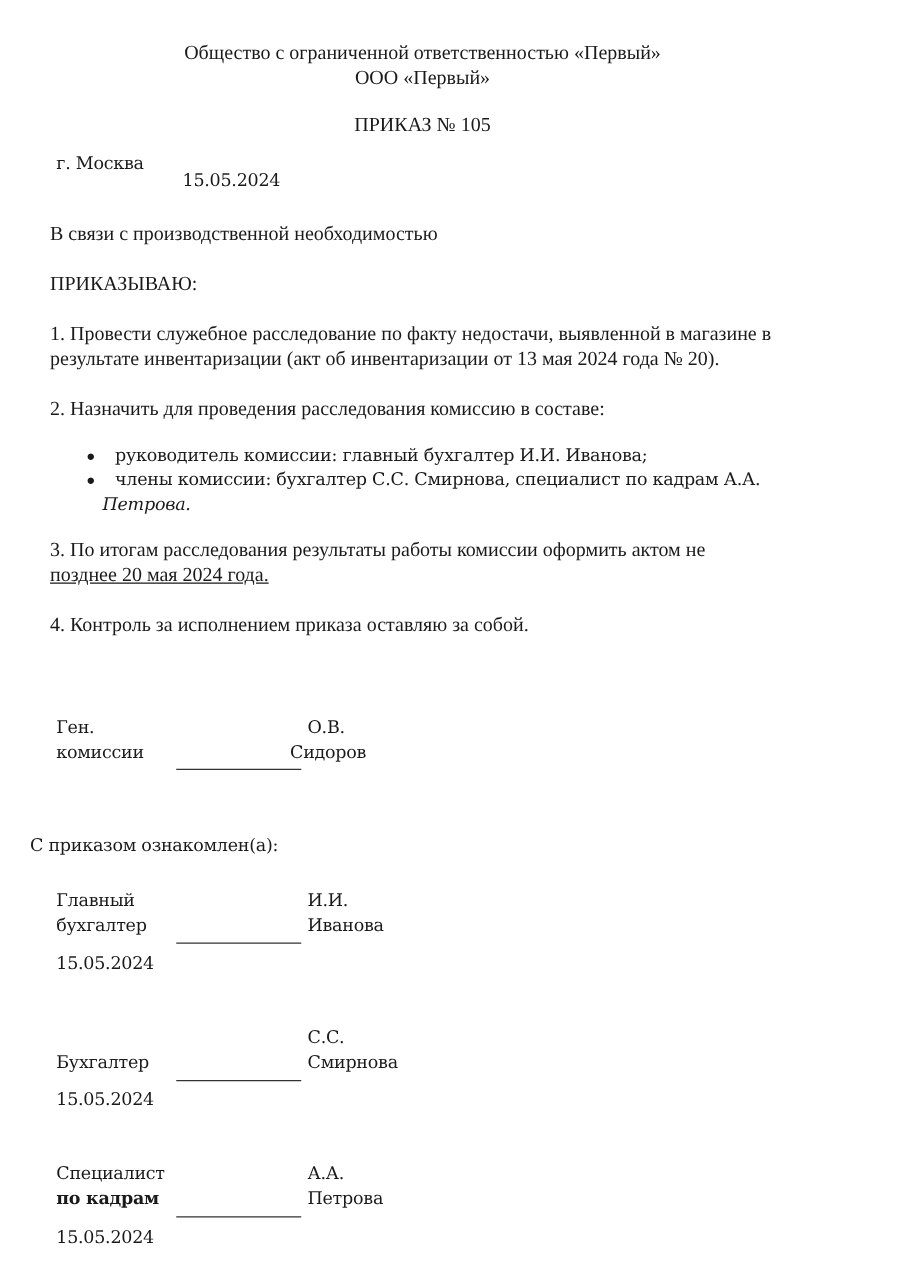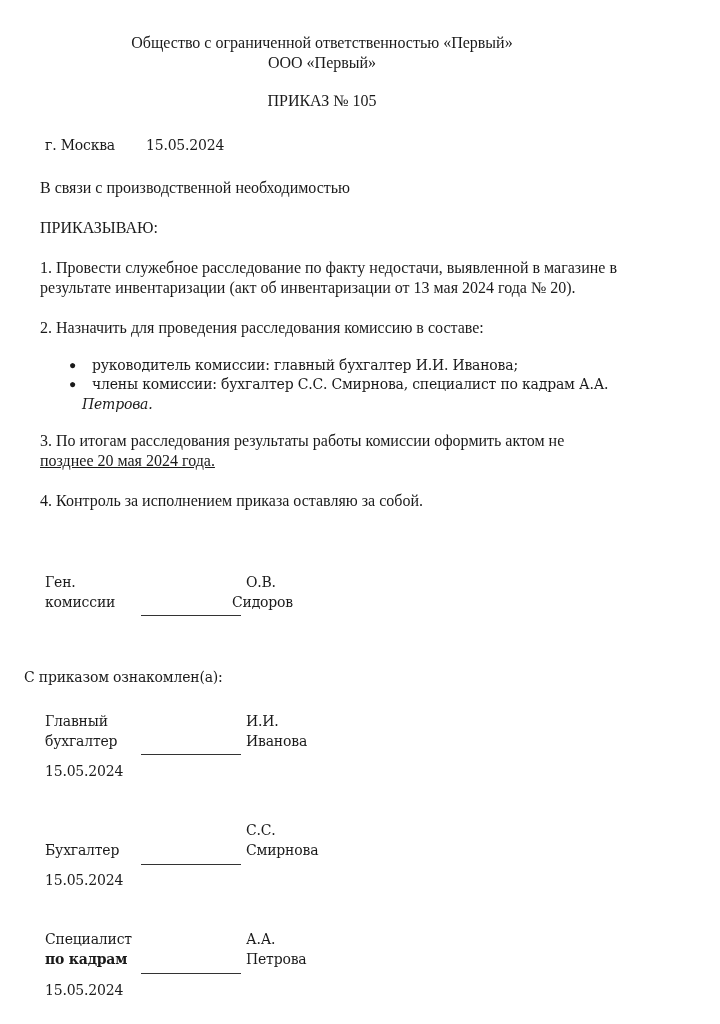--- a/index.html
+++ b/index.html
@@ -1,33 +1,33 @@
 <!DOCTYPE html>
 <html><head>
   <meta charset="utf-8">
   <style>
     html, body { margin: 0; padding: 0; background: #ffffff; }
     body { width: 720px; height: 1024px; position: relative; overflow: hidden; color: #1a1a1a; }
     .serif { font-family: "Liberation Serif", serif; font-size: 16px; }
     .wide { font-family: "DejaVu Serif", serif; font-size: 14px; letter-spacing: -0.2px; }
     .abs { position: absolute; white-space: nowrap; line-height: 20px; }
-    .center { left: 0; width: 644px; text-align: center; }
+    .center { left: 16px; width: 644px; text-align: center; }
     .bullet { position: absolute; font-size: 12px; }
     .sigline { position: absolute; height: 0; border-top: 1.5px solid #333; width: 100px; }
   </style>
 </head>
 <body>
 
 <div>
 
   <div class="abs center serif" style="top:33px;">Общество с ограниченной ответственностью «Первый»</div>
   <div class="abs center serif" style="top:53px;">ООО «Первый»</div>
   <div class="abs center serif" style="top:91px;">ПРИКАЗ № 105</div>
 
-  <div class="abs wide" style="top:135px; left:45px;">г. Москва</div>
+  <div class="abs wide" style="top:121px; left:45px;">г. Москва</div>
   <div class="abs wide" style="top:135px; left:146px;">15.05.2024</div>
 
   <div class="abs serif" style="top:178px; left:40px;">В связи с производственной необходимостью</div>
   <div class="abs serif" style="top:218px; left:40px;">ПРИКАЗЫВАЮ:</div>
 
   <div class="abs serif" style="top:258px; left:40px;">1. Провести служебное расследование по факту недостачи, выявленной в магазине в</div>
   <div class="abs serif" style="top:278px; left:40px;">результате инвентаризации (акт об инвентаризации от 13 мая 2024 года № 20).</div>
 
   <div class="abs serif" style="top:318px; left:40px;">2. Назначить для проведения расследования комиссию в составе:</div>
 

